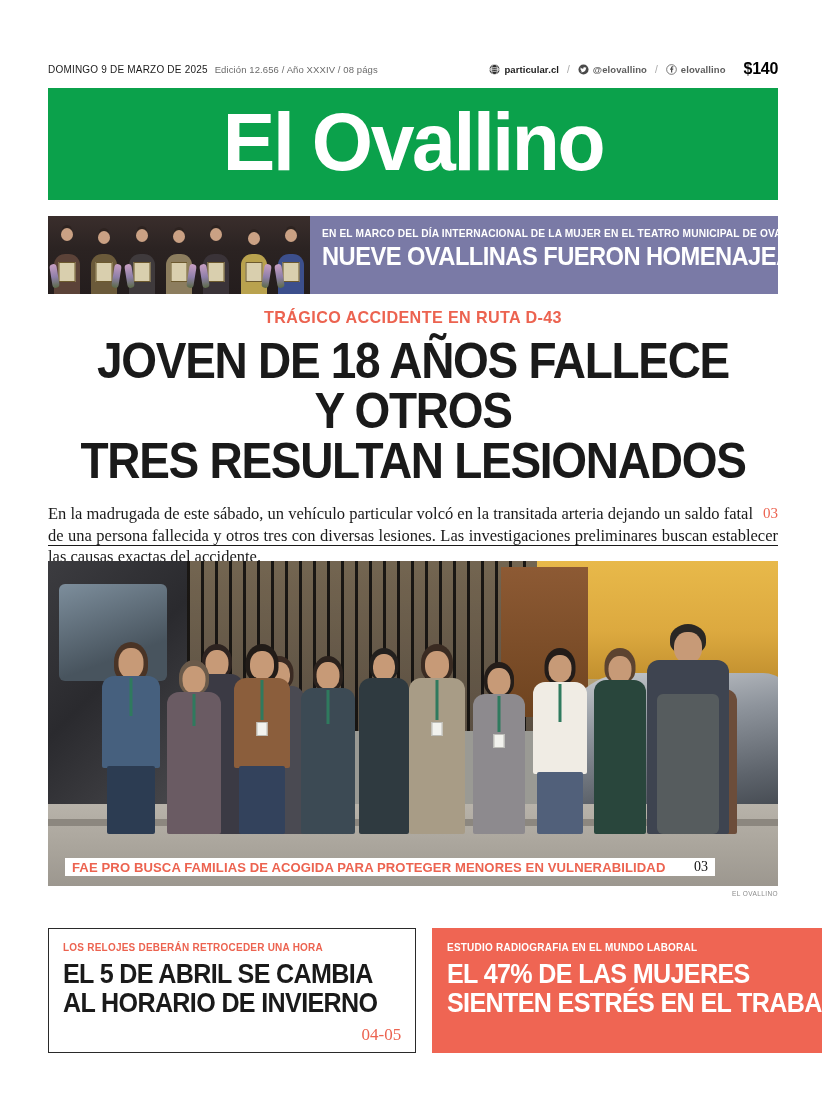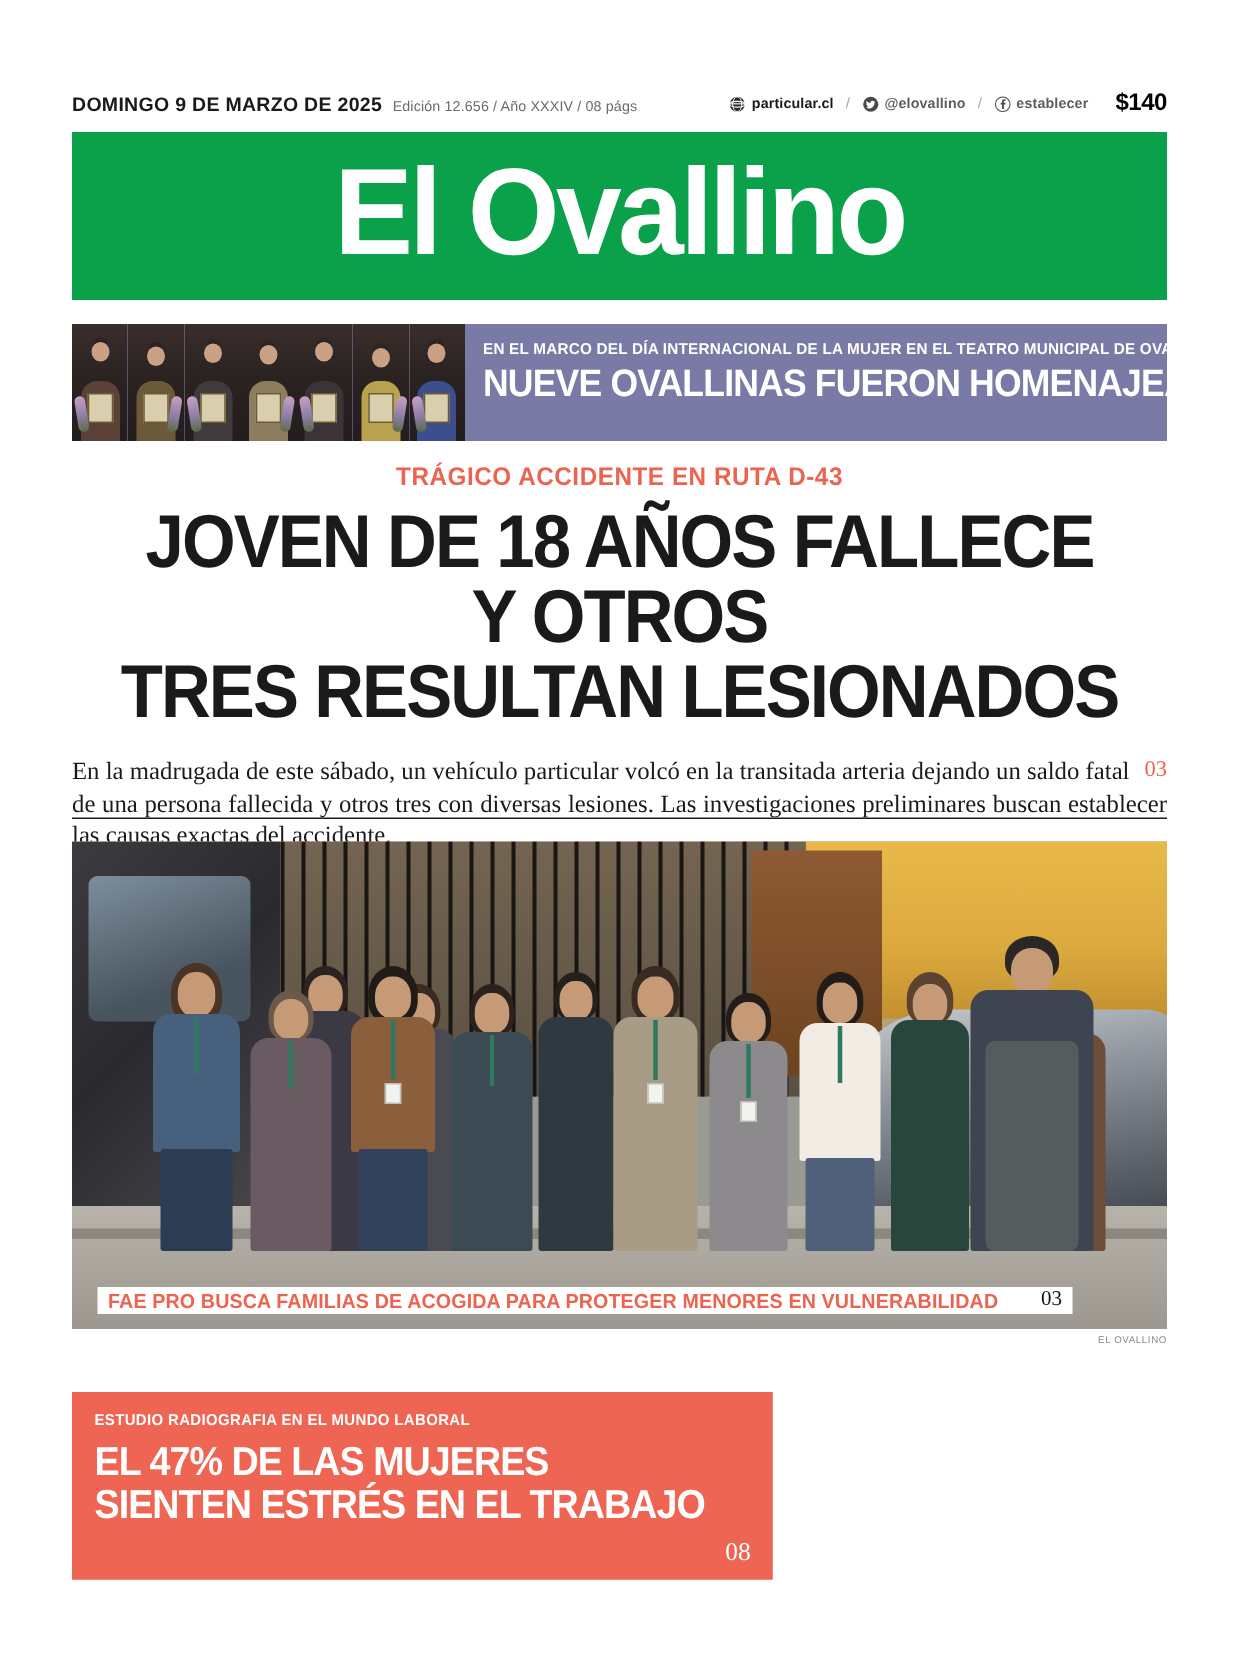--- a/index.html
+++ b/index.html
@@ -32,22 +32,22 @@
     align-items: center;
     justify-content: space-between;
   }
   .topbar-left {
     display: flex;
     align-items: baseline;
     gap: 7px;
     white-space: nowrap;
   }
   .dateline {
-    font-size: 13px;
-    font-weight: bold;
+    font-size: 10px;
+    font-weight: normal;
     letter-spacing: 0.2px;
     color: #1a1a1a;
   }
   .editionline {
     font-size: 9.5px;
     color: #6b6b6b;
     letter-spacing: 0.1px;
   }
   .topbar-right {
     display: flex;
@@ -481,21 +481,21 @@
         <span class="social-label">@elovallino</span>
       </span>
       <span class="social-sep">/</span>
       <span class="social">
         <span class="icn">
           <svg viewBox="0 0 24 24" width="11" height="11">
               <circle cx="12" cy="12" r="10.6" fill="none" stroke="#4a4a4a" stroke-width="1.6"></circle>
               <path d="M13.6 12.3h2.1l.33-2.5h-2.43V8.2c0-.72.2-1.21 1.24-1.21h1.32V4.75c-.23-.03-1.02-.1-1.93-.1-1.91 0-3.22 1.17-3.22 3.3v1.85H8.9v2.5h2.11v6.45h2.59z" fill="#4a4a4a"></path>
             </svg>
         </span>
-        <span class="social-label">establecer</span>
+        <span class="social-label">elovallino</span>
       </span>
       <span class="price">$140</span>
     </div>
   </div>
 
   <div class="masthead">
     <div class="masthead-title">El Ovallino</div>
   </div>
 
   <div class="promo">
@@ -666,20 +666,28 @@
     </div>
 
     <div class="caption">
       <span class="caption-text">FAE PRO BUSCA FAMILIAS DE ACOGIDA PARA PROTEGER MENORES EN VULNERABILIDAD</span>
       <span class="caption-page">03</span>
     </div>
   </div>
   <div class="photo-credit">EL OVALLINO</div>
 
   <div class="teasers">
+    <div class="teaser light">
+      <div class="teaser-kicker">LOS RELOJES DEBERÁN RETROCEDER UNA HORA</div>
+      <div class="teaser-head">
+        <span>EL 5 DE ABRIL SE  CAMBIA</span>
+        <span>AL HORARIO DE INVIERNO</span>
+      </div>
+      <div class="teaser-page">04-05</div>
+    </div>
     <div class="teaser accent">
       <div class="teaser-kicker">ESTUDIO RADIOGRAFIA EN EL MUNDO LABORAL</div>
       <div class="teaser-head">
         <span>EL 47% DE LAS MUJERES</span>
         <span>SIENTEN ESTRÉS EN EL TRABAJO</span>
       </div>
       <div class="teaser-page">08</div>
     </div>
   </div>
 

